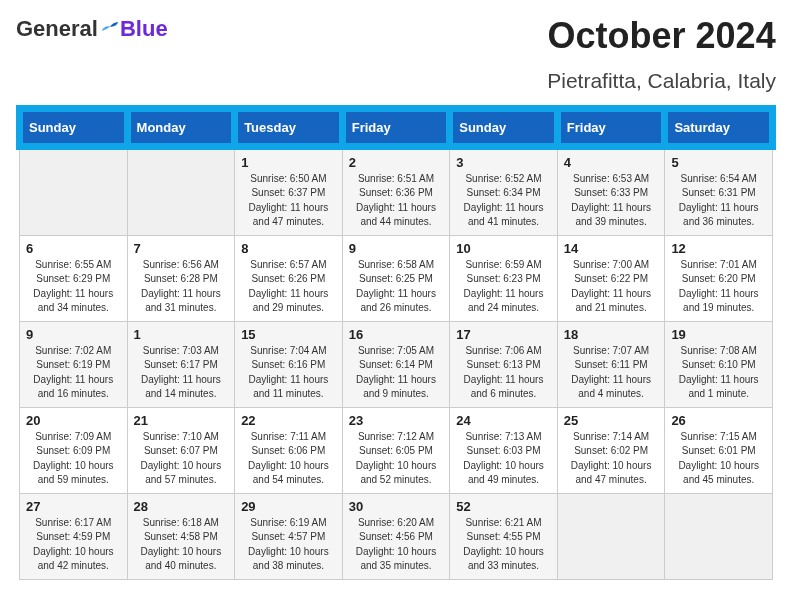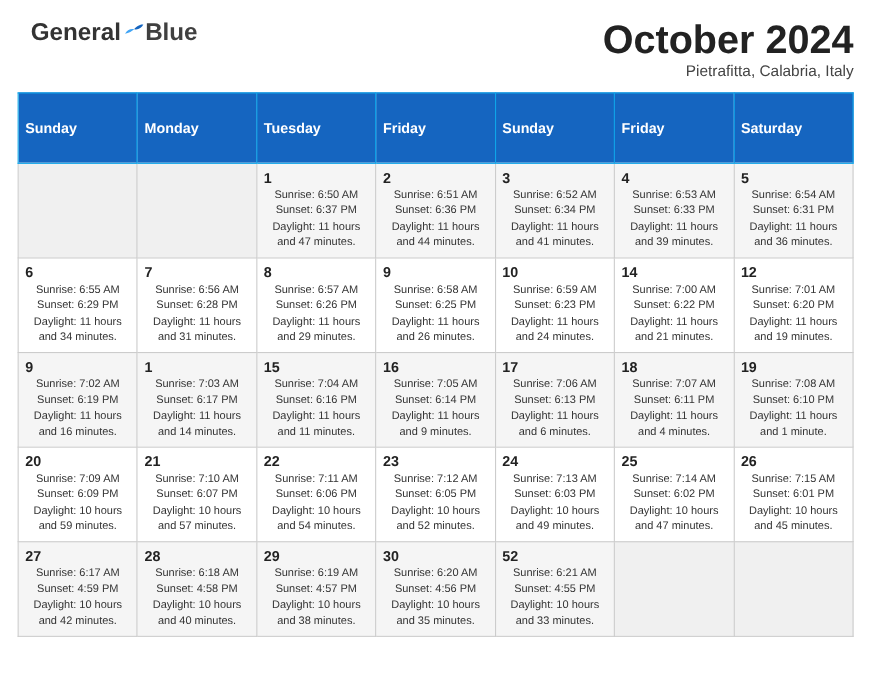--- a/index.html
+++ b/index.html
@@ -13,62 +13,61 @@
     .header {
       display: flex;
       justify-content: space-between;
       align-items: flex-start;
       margin-bottom: 12px;
     }
     .logo {
       display: flex;
       flex-direction: column;
       align-items: flex-start;
-      margin-left: 12px;
     }
     .logo-text {
       display: flex;
       align-items: center;
       font-size: 22px;
       font-weight: bold;
       color: #2c2c2c;
     }
     .logo-general { color: #333; }
-    .logo-blue { color: #404040; }
+    .logo-blue { color: #6d28d9; }
     .logo-bird {
       width: 20px;
       height: 18px;
       margin-left: 2px;
     }
     .title-block { text-align: right; }
     .month-title {
       font-size: 36px;
       font-weight: bold;
       color: #222;
       line-height: 1.1;
       text-align: center;
     }
     .subtitle {
-      font-size: 14px;
+      font-size: 21px;
       color: #444;
-      margin-top: 0;
+      margin-top: 13px;
     }
     .calendar {
       width: 100%;
       border-collapse: collapse;
       table-layout: fixed;
     }
     .calendar thead th {
       background: #1565c0;
       color: #fff;
       font-size: 13px;
       font-weight: bold;
-      padding: 24px 6px;
+      padding: 8px 6px;
       text-align: left;
-      border: 1px solid #0ea5e9;
+      border: 7px solid #0ea5e9;
     }
     .calendar tbody td {
       border: 1px solid #ccc;
       vertical-align: top;
       padding: 5px 6px;
       font-size: 10.5px;
       color: #222;
       height: 85px;
       background: #fff;
     }

